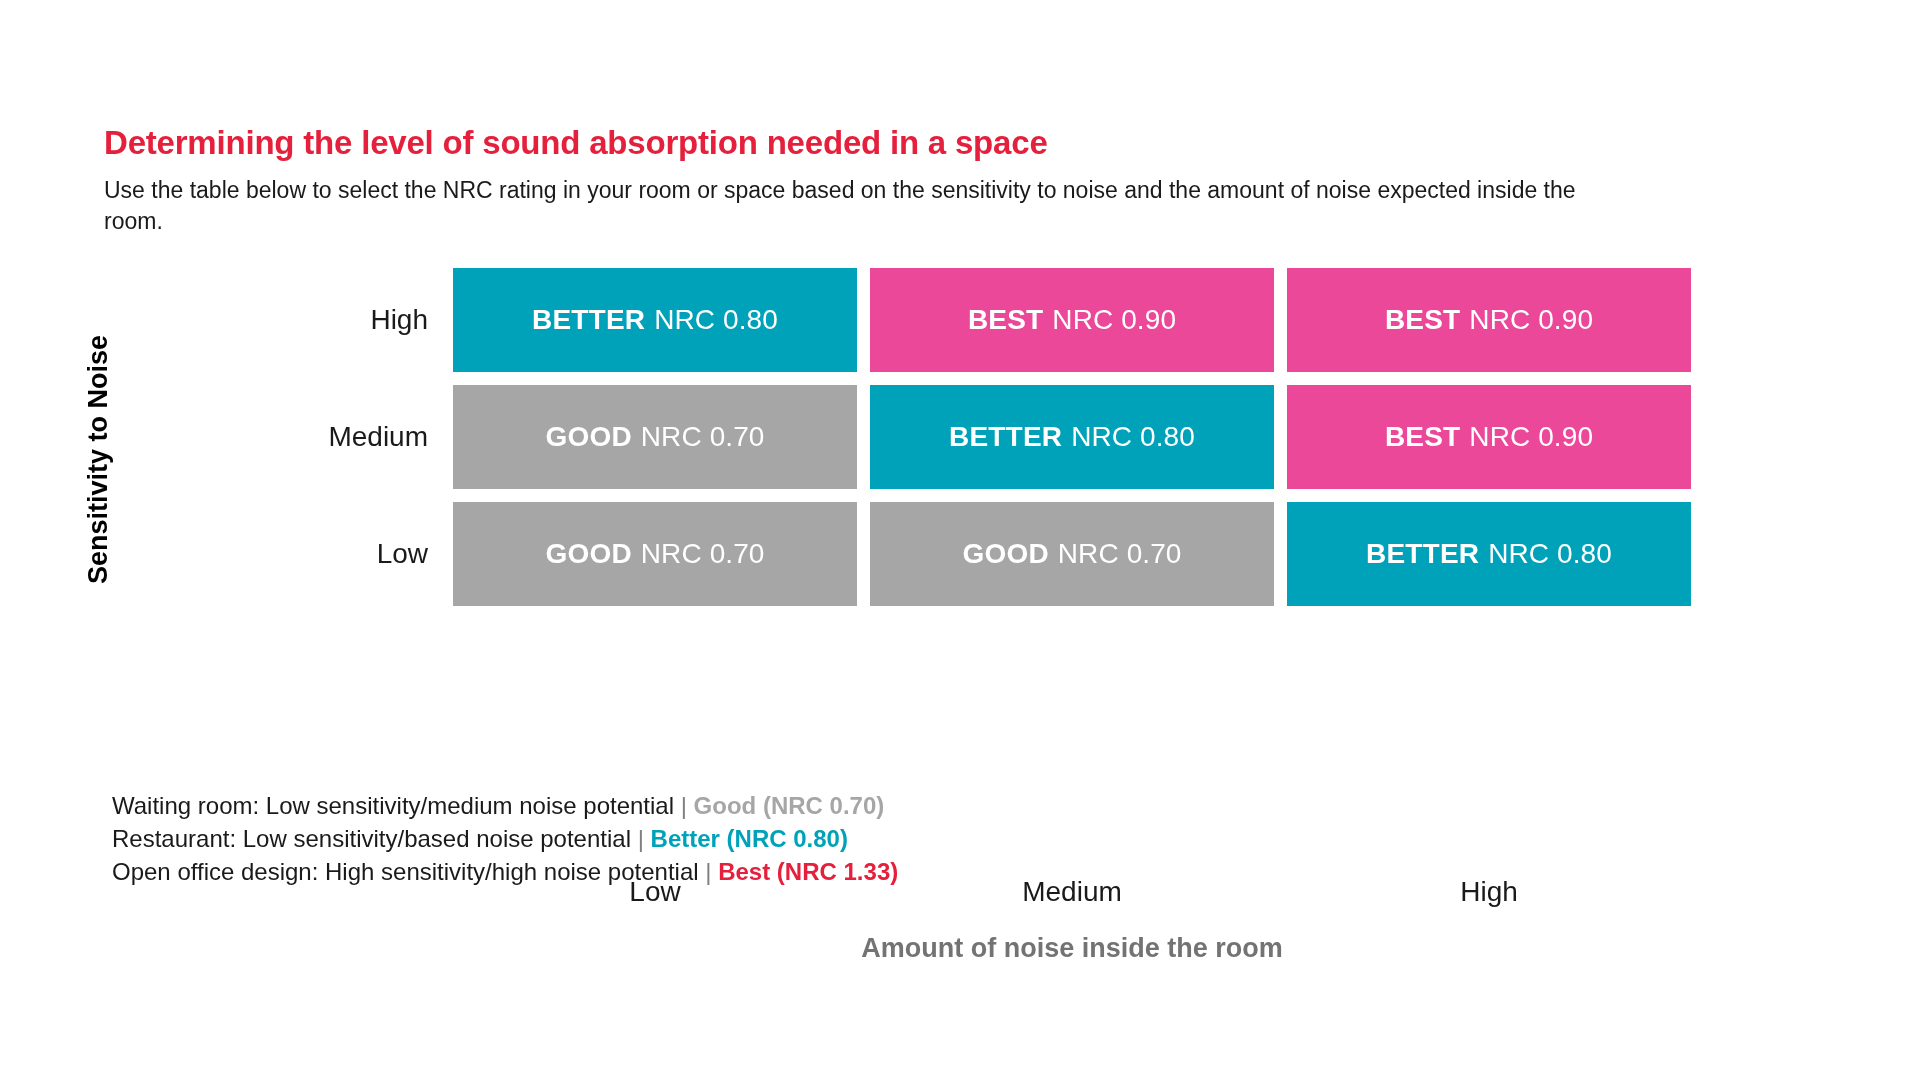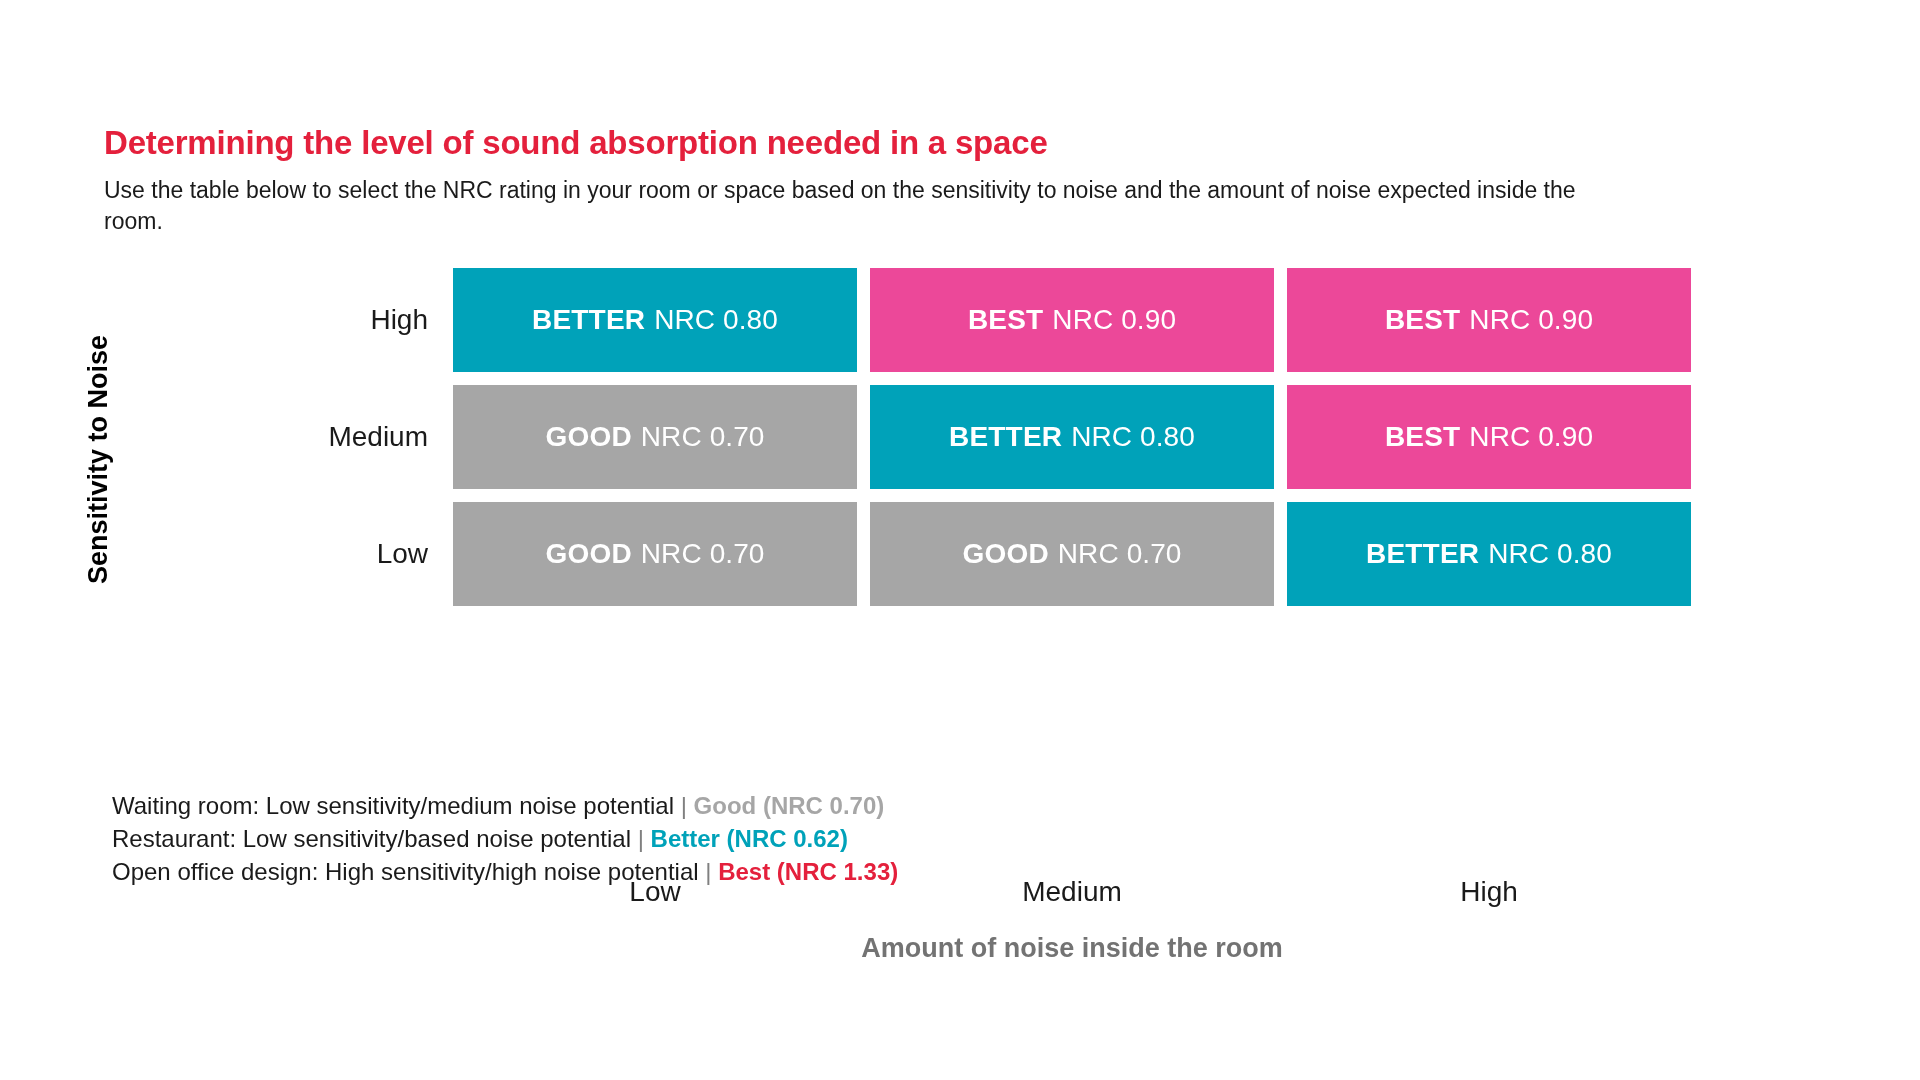--- a/index.html
+++ b/index.html
@@ -253,18 +253,18 @@
         <div class="x-label">Medium</div>
         <div class="x-label">High</div>
       </div>
 
     <div class="x-axis-title">Amount of noise inside the room</div>
   </div>
 
   <div class="examples">
     <div id="examples-list">
         <div class="example-line"><span>Waiting room: Low sensitivity/medium noise potential</span> <span class="sep"> | </span><span class="tag tag-good">Good (NRC 0.70)</span></div>
-        <div class="example-line"><span>Restaurant: Low sensitivity/based noise potential</span> <span class="sep"> | </span><span class="tag tag-better">Better (NRC 0.62)</span></div>
+        <div class="example-line"><span>Restaurant: Low sensitivity/based noise potential</span> <span class="sep"> | </span><span class="tag tag-better">Better (NRC 0.80)</span></div>
         <div class="example-line"><span>Open office design: High sensitivity/high noise potential</span> <span class="sep"> | </span><span class="tag tag-best">Best (NRC 1.33)</span></div>
       </div>
   </div>
 
 </div>
 
 </body></html>

